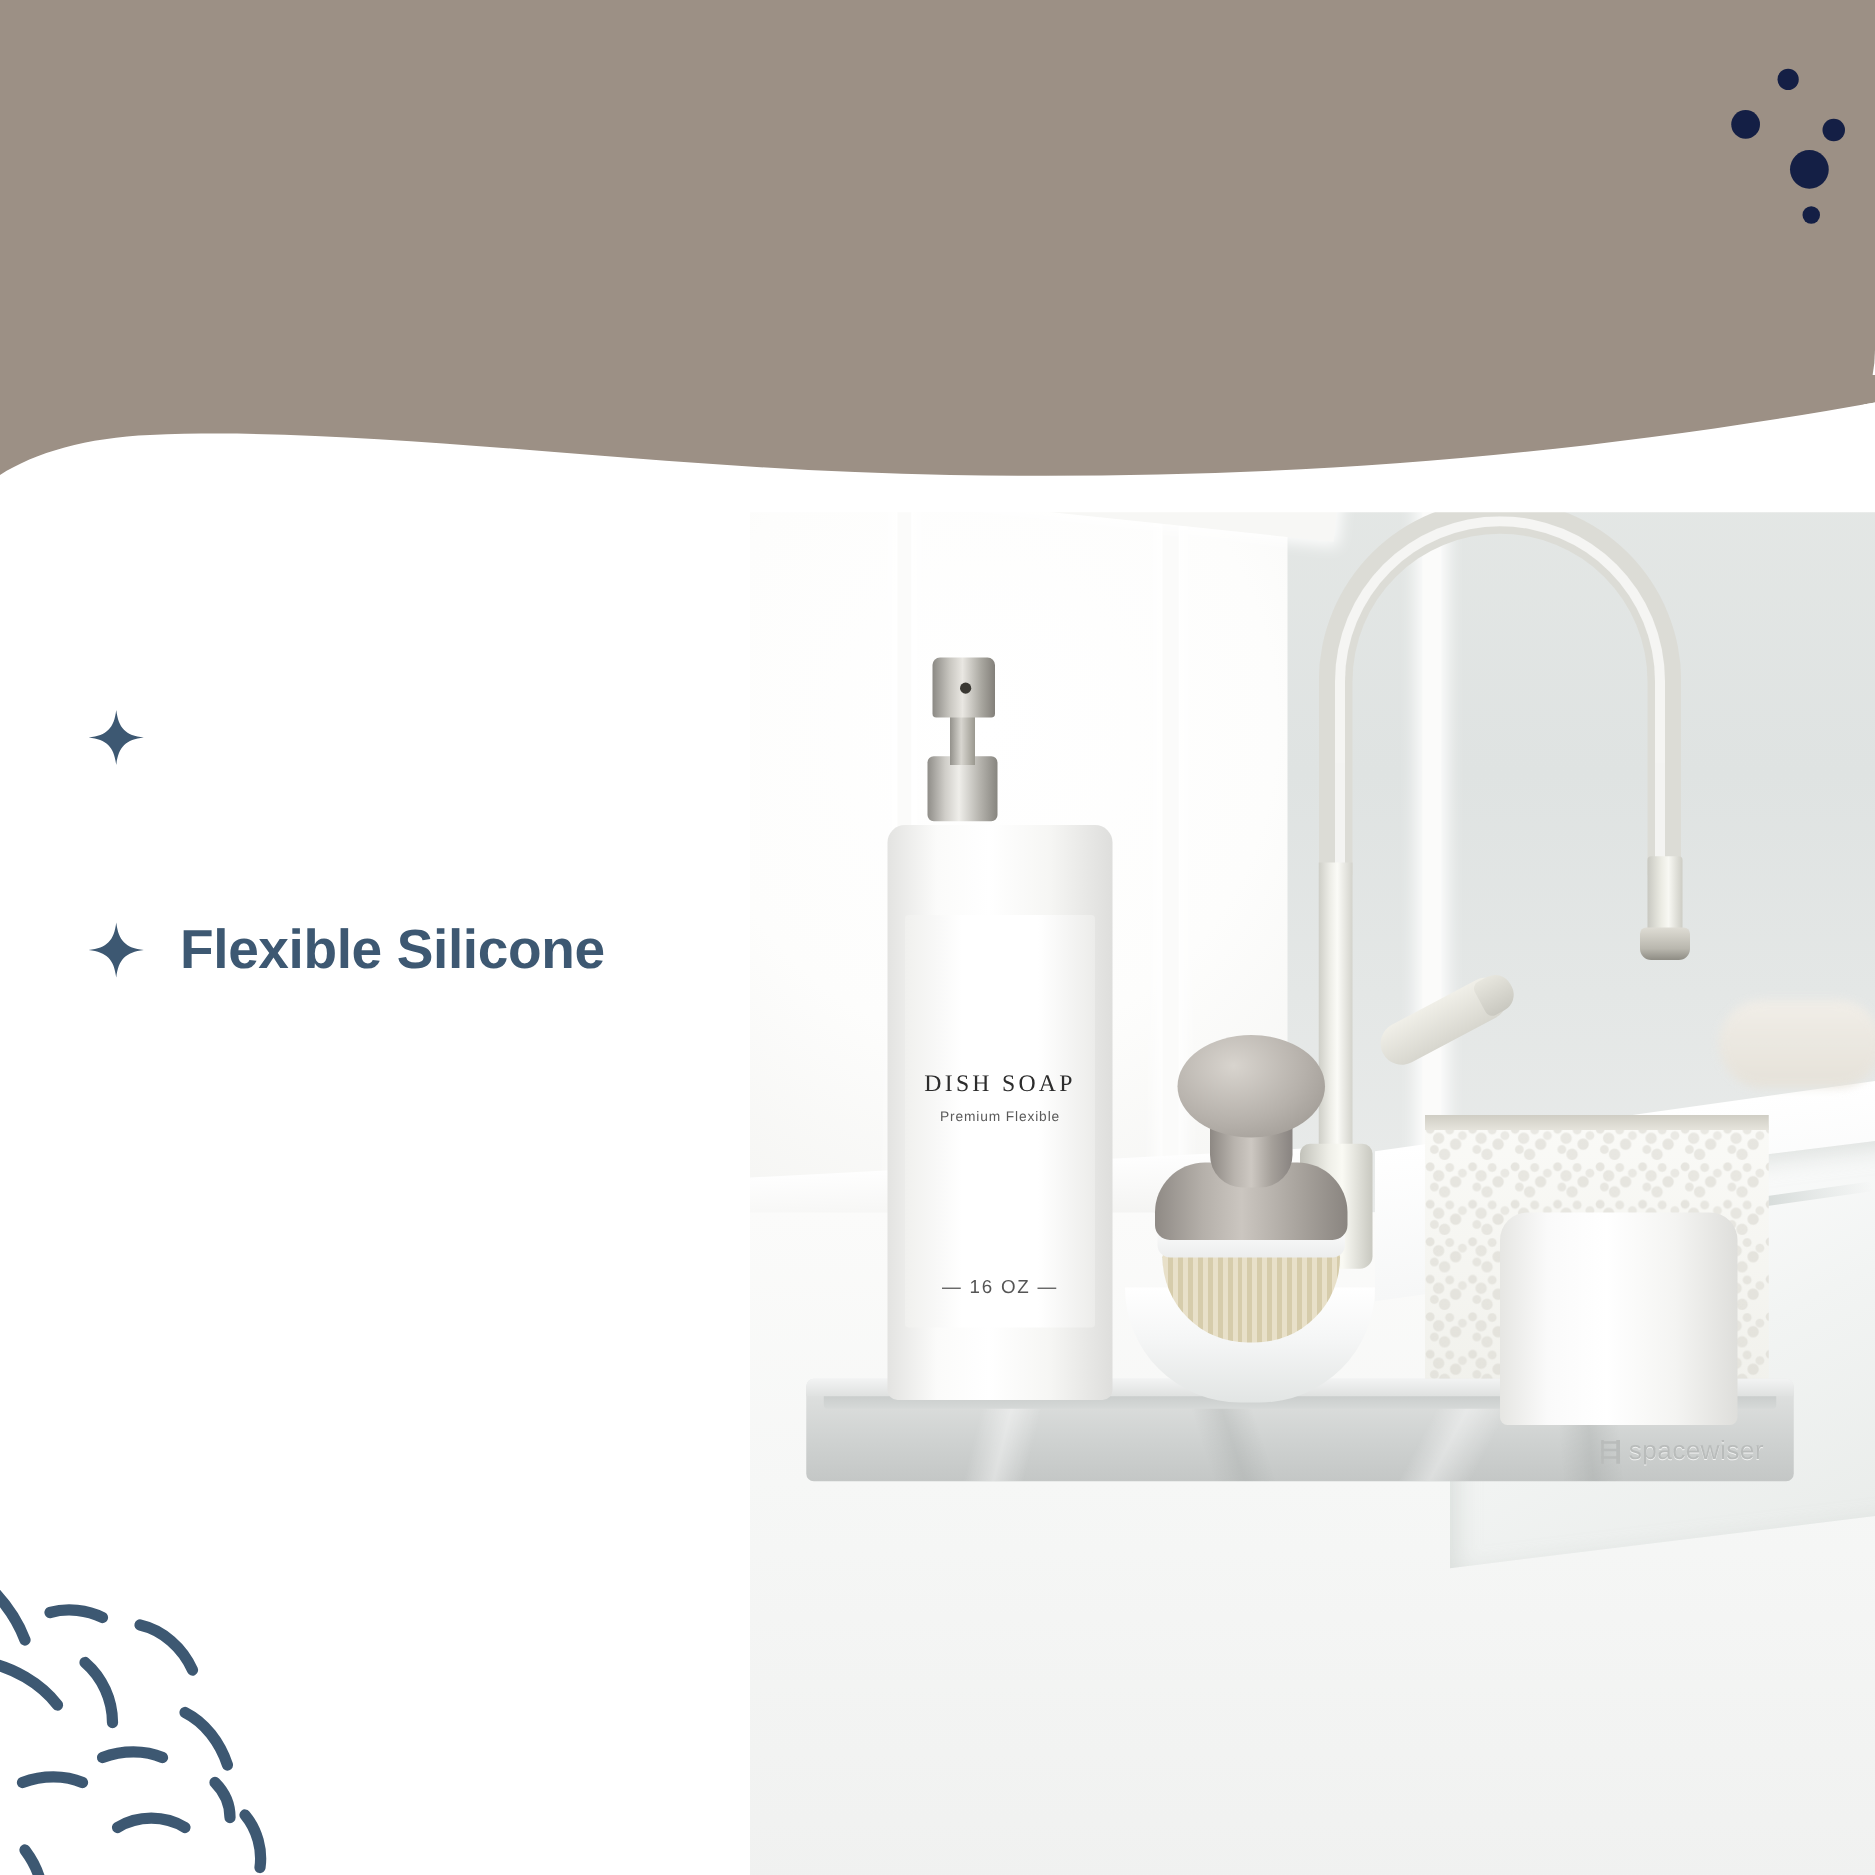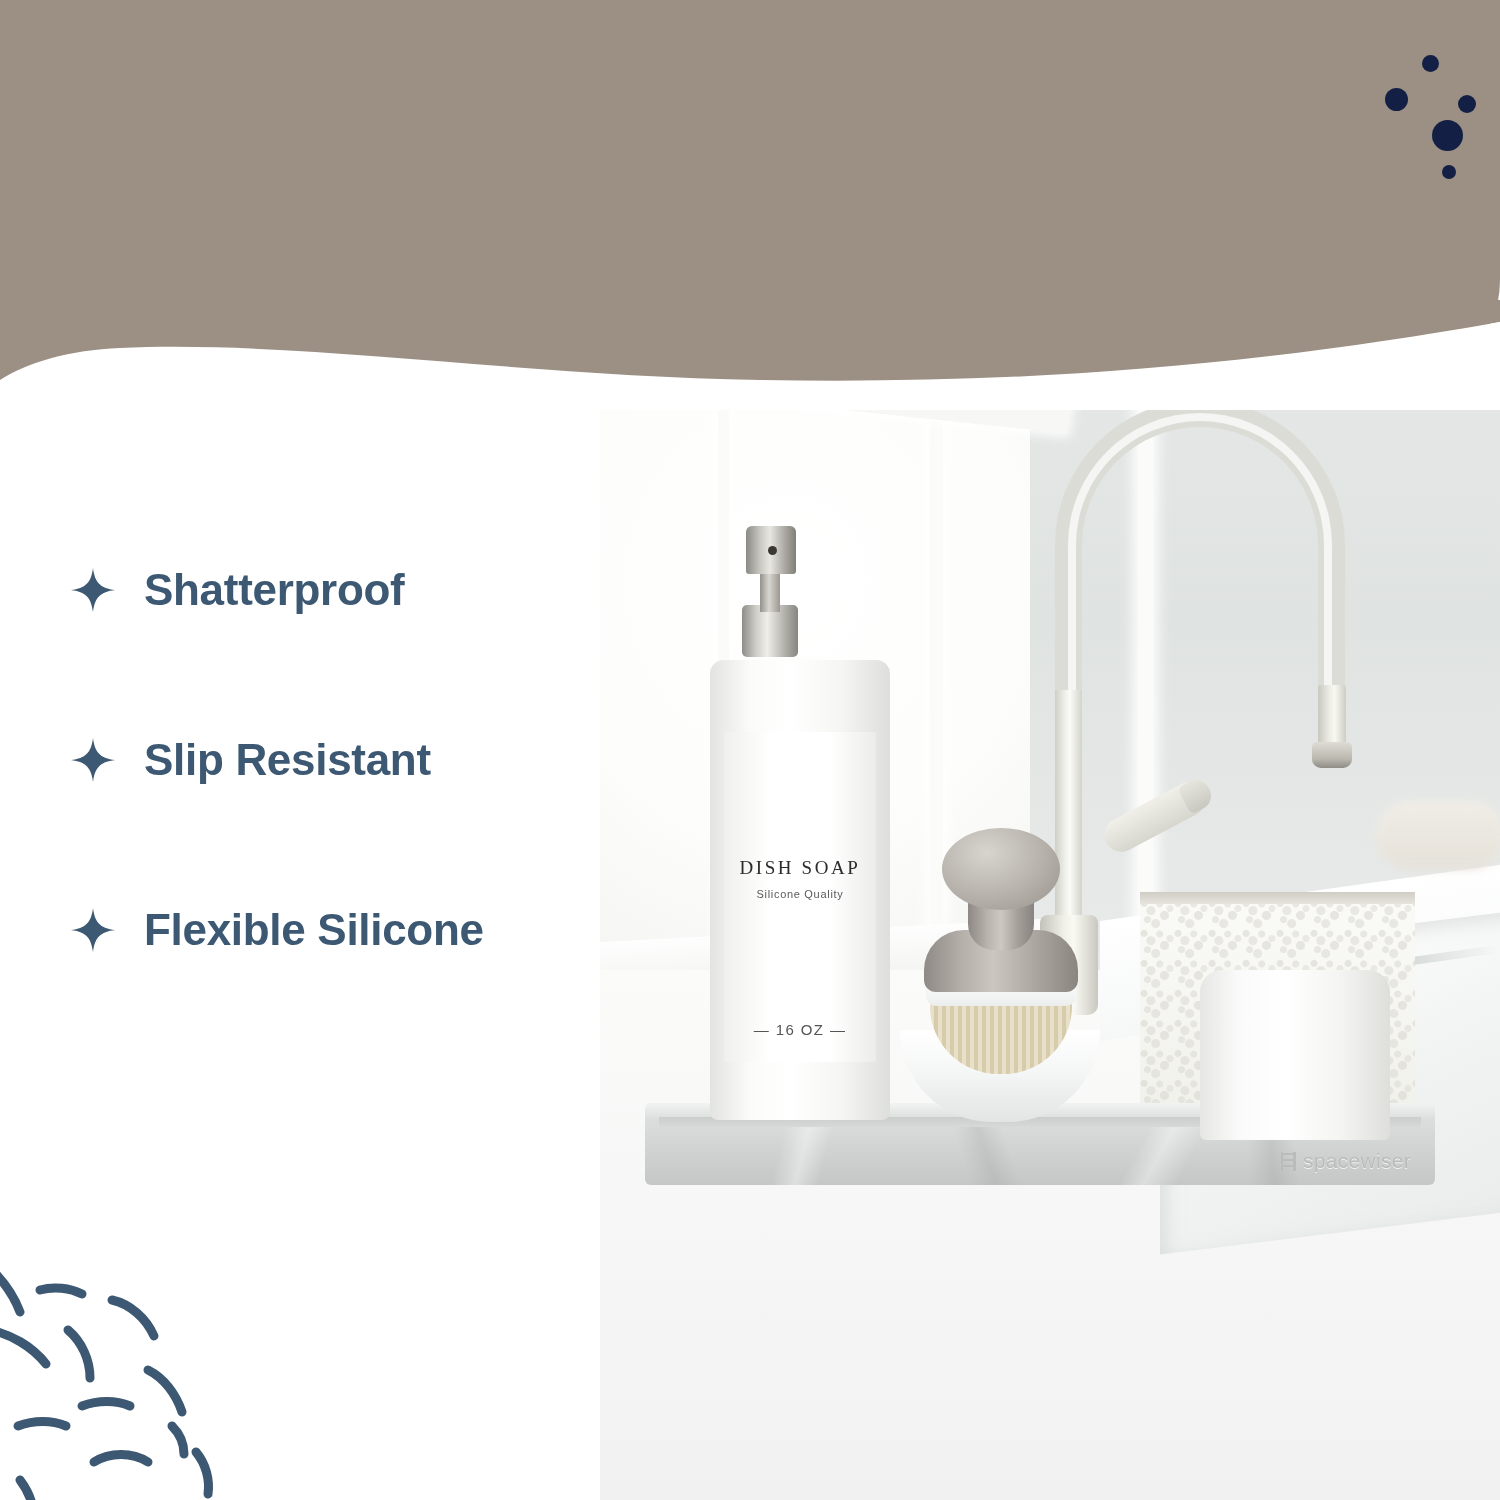--- a/index.html
+++ b/index.html
@@ -318,21 +318,21 @@
           <i style="left:0;top:7px;width:15px;height:2px;"></i>
           <i style="left:0;top:13px;width:15px;height:2px;"></i>
         </span>
         <span>spacewiser</span>
       </div>
     </div>
 
     <div class="bottle">
       <div class="bottle-label">
         <div class="lbl-title">DISH SOAP</div>
-        <div class="lbl-sub">Silicone Quality</div>
+        <div class="lbl-sub">Premium Flexible</div>
         <div class="lbl-oz">— 16 OZ —</div>
       </div>
     </div>
     <div class="pump-collar"></div>
     <div class="pump-stem"></div>
     <div class="pump-head"></div>
     <div class="pump-hole"></div>
 
     <div class="brush-bowl"></div>
     <div class="brush-bristles"></div>
@@ -374,30 +374,23 @@
     <span style="left:52px;top:65px;width:31px;height:31px;"></span>
     <span style="left:62px;top:110px;width:14px;height:14px;"></span>
   </div>
 
   <div class="features">
 
     <div class="feature">
       <svg class="spark" viewBox="0 0 100 100">
         <path d="M50,2 C54,34 66,46 98,50 C66,54 54,66 50,98 C46,66 34,54 2,50 C34,46 46,34 50,2 Z" fill="#3d5872"></path>
       </svg>
-      <span class="feature-label">Shatterproof</span>
     </div>
 
 
-    <div class="feature">
-      <svg class="spark" viewBox="0 0 100 100">
-        <path d="M50,2 C54,34 66,46 98,50 C66,54 54,66 50,98 C46,66 34,54 2,50 C34,46 46,34 50,2 Z" fill="#3d5872"></path>
-      </svg>
-      <span class="feature-label">Slip Resistant</span>
-    </div>
 
     <div class="feature">
       <svg class="spark" viewBox="0 0 100 100">
         <path d="M50,2 C54,34 66,46 98,50 C66,54 54,66 50,98 C46,66 34,54 2,50 C34,46 46,34 50,2 Z" fill="#3d5872"></path>
       </svg>
       <span class="feature-label">Flexible Silicone</span>
     </div>
   </div>
 
   <svg class="swirls" viewBox="0 0 250 275">

